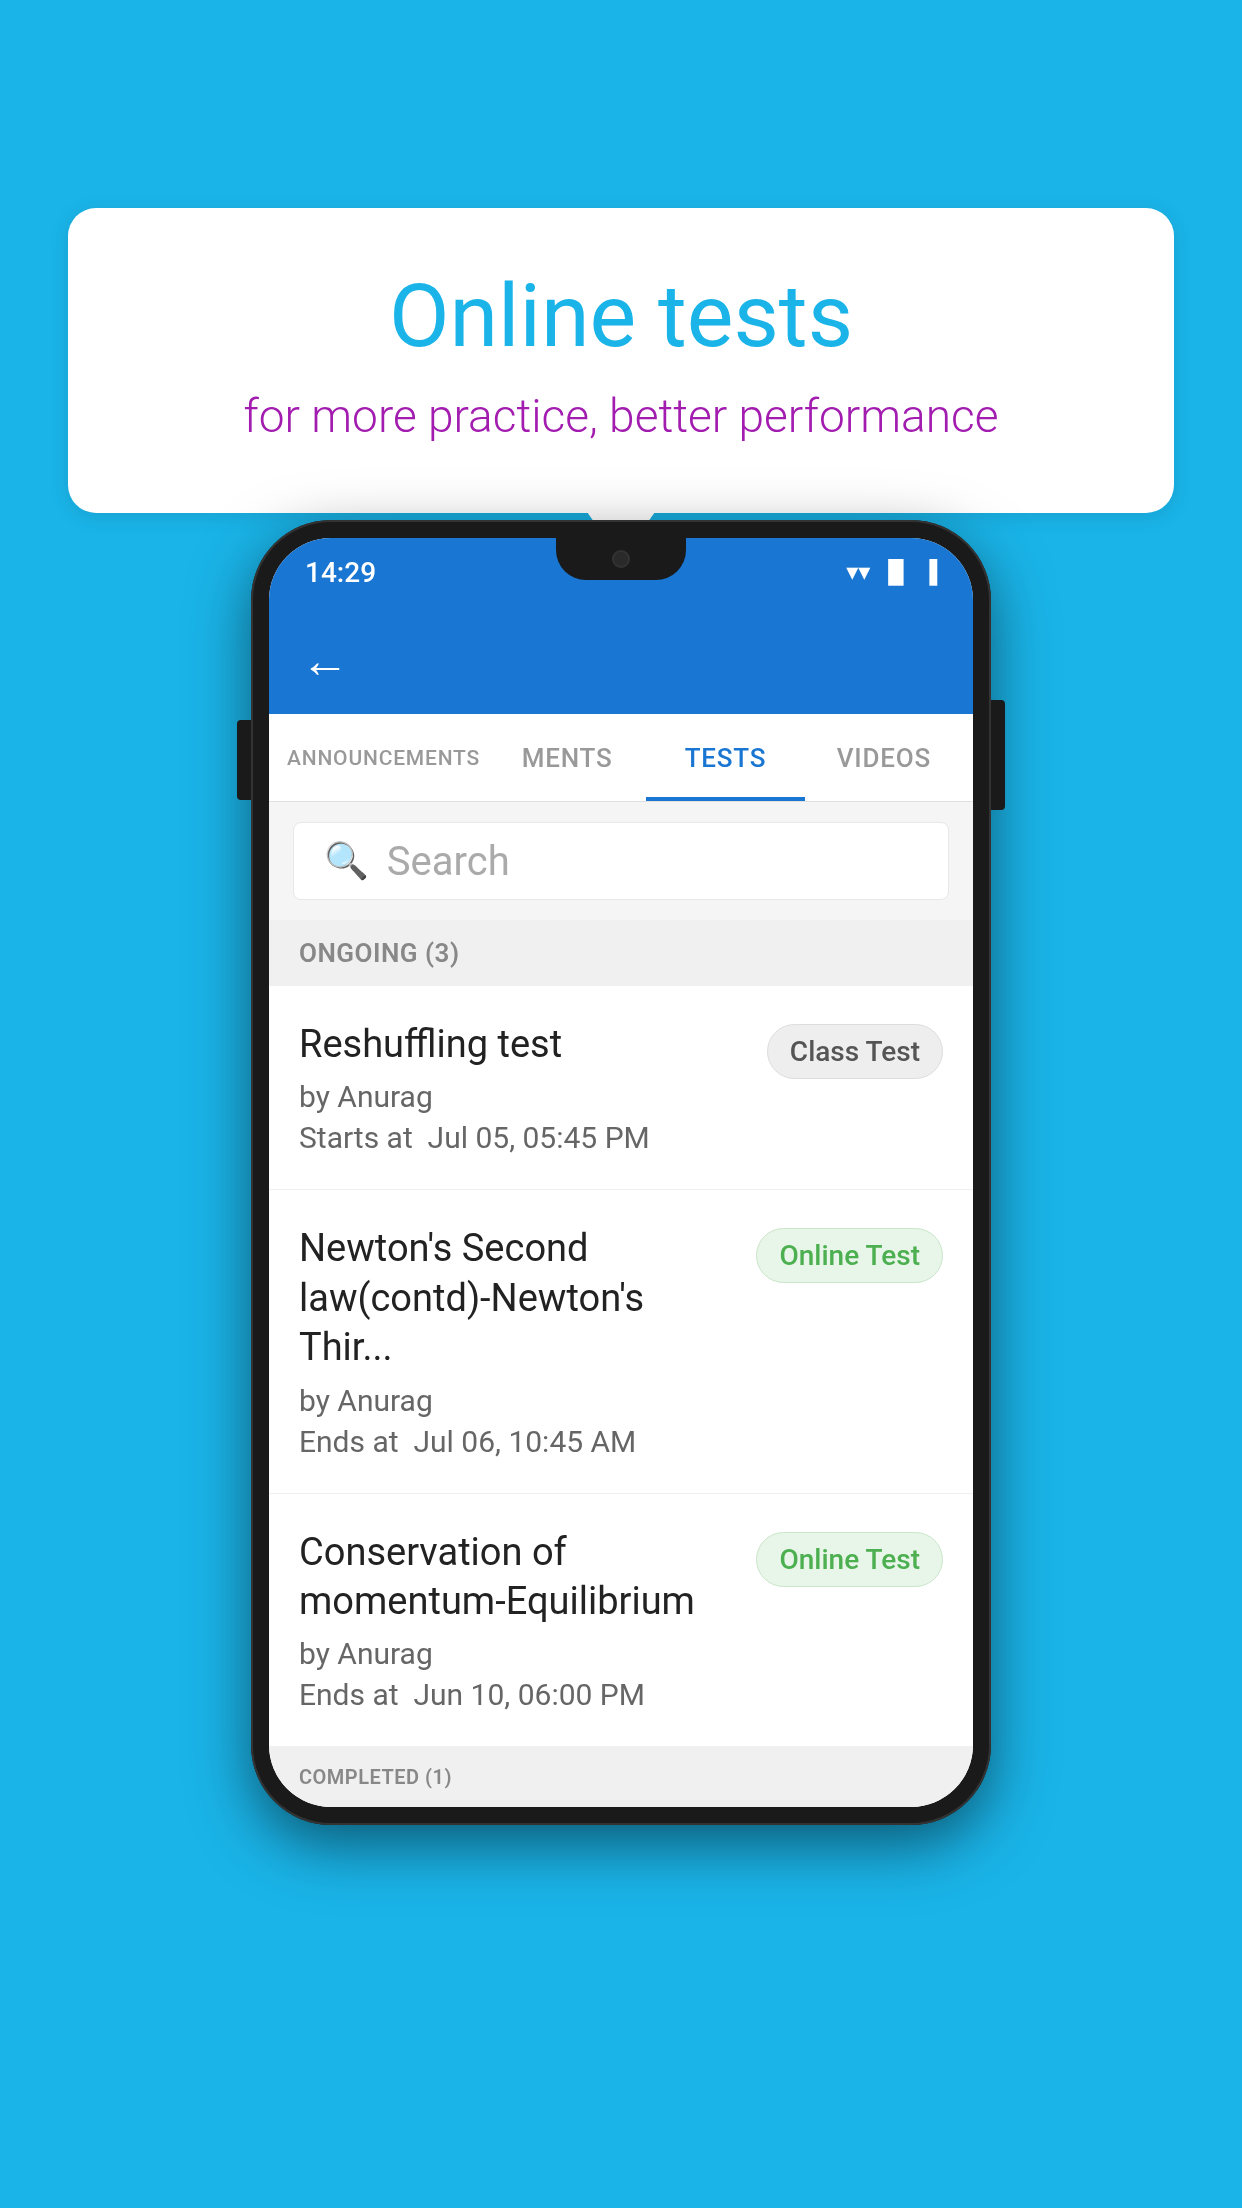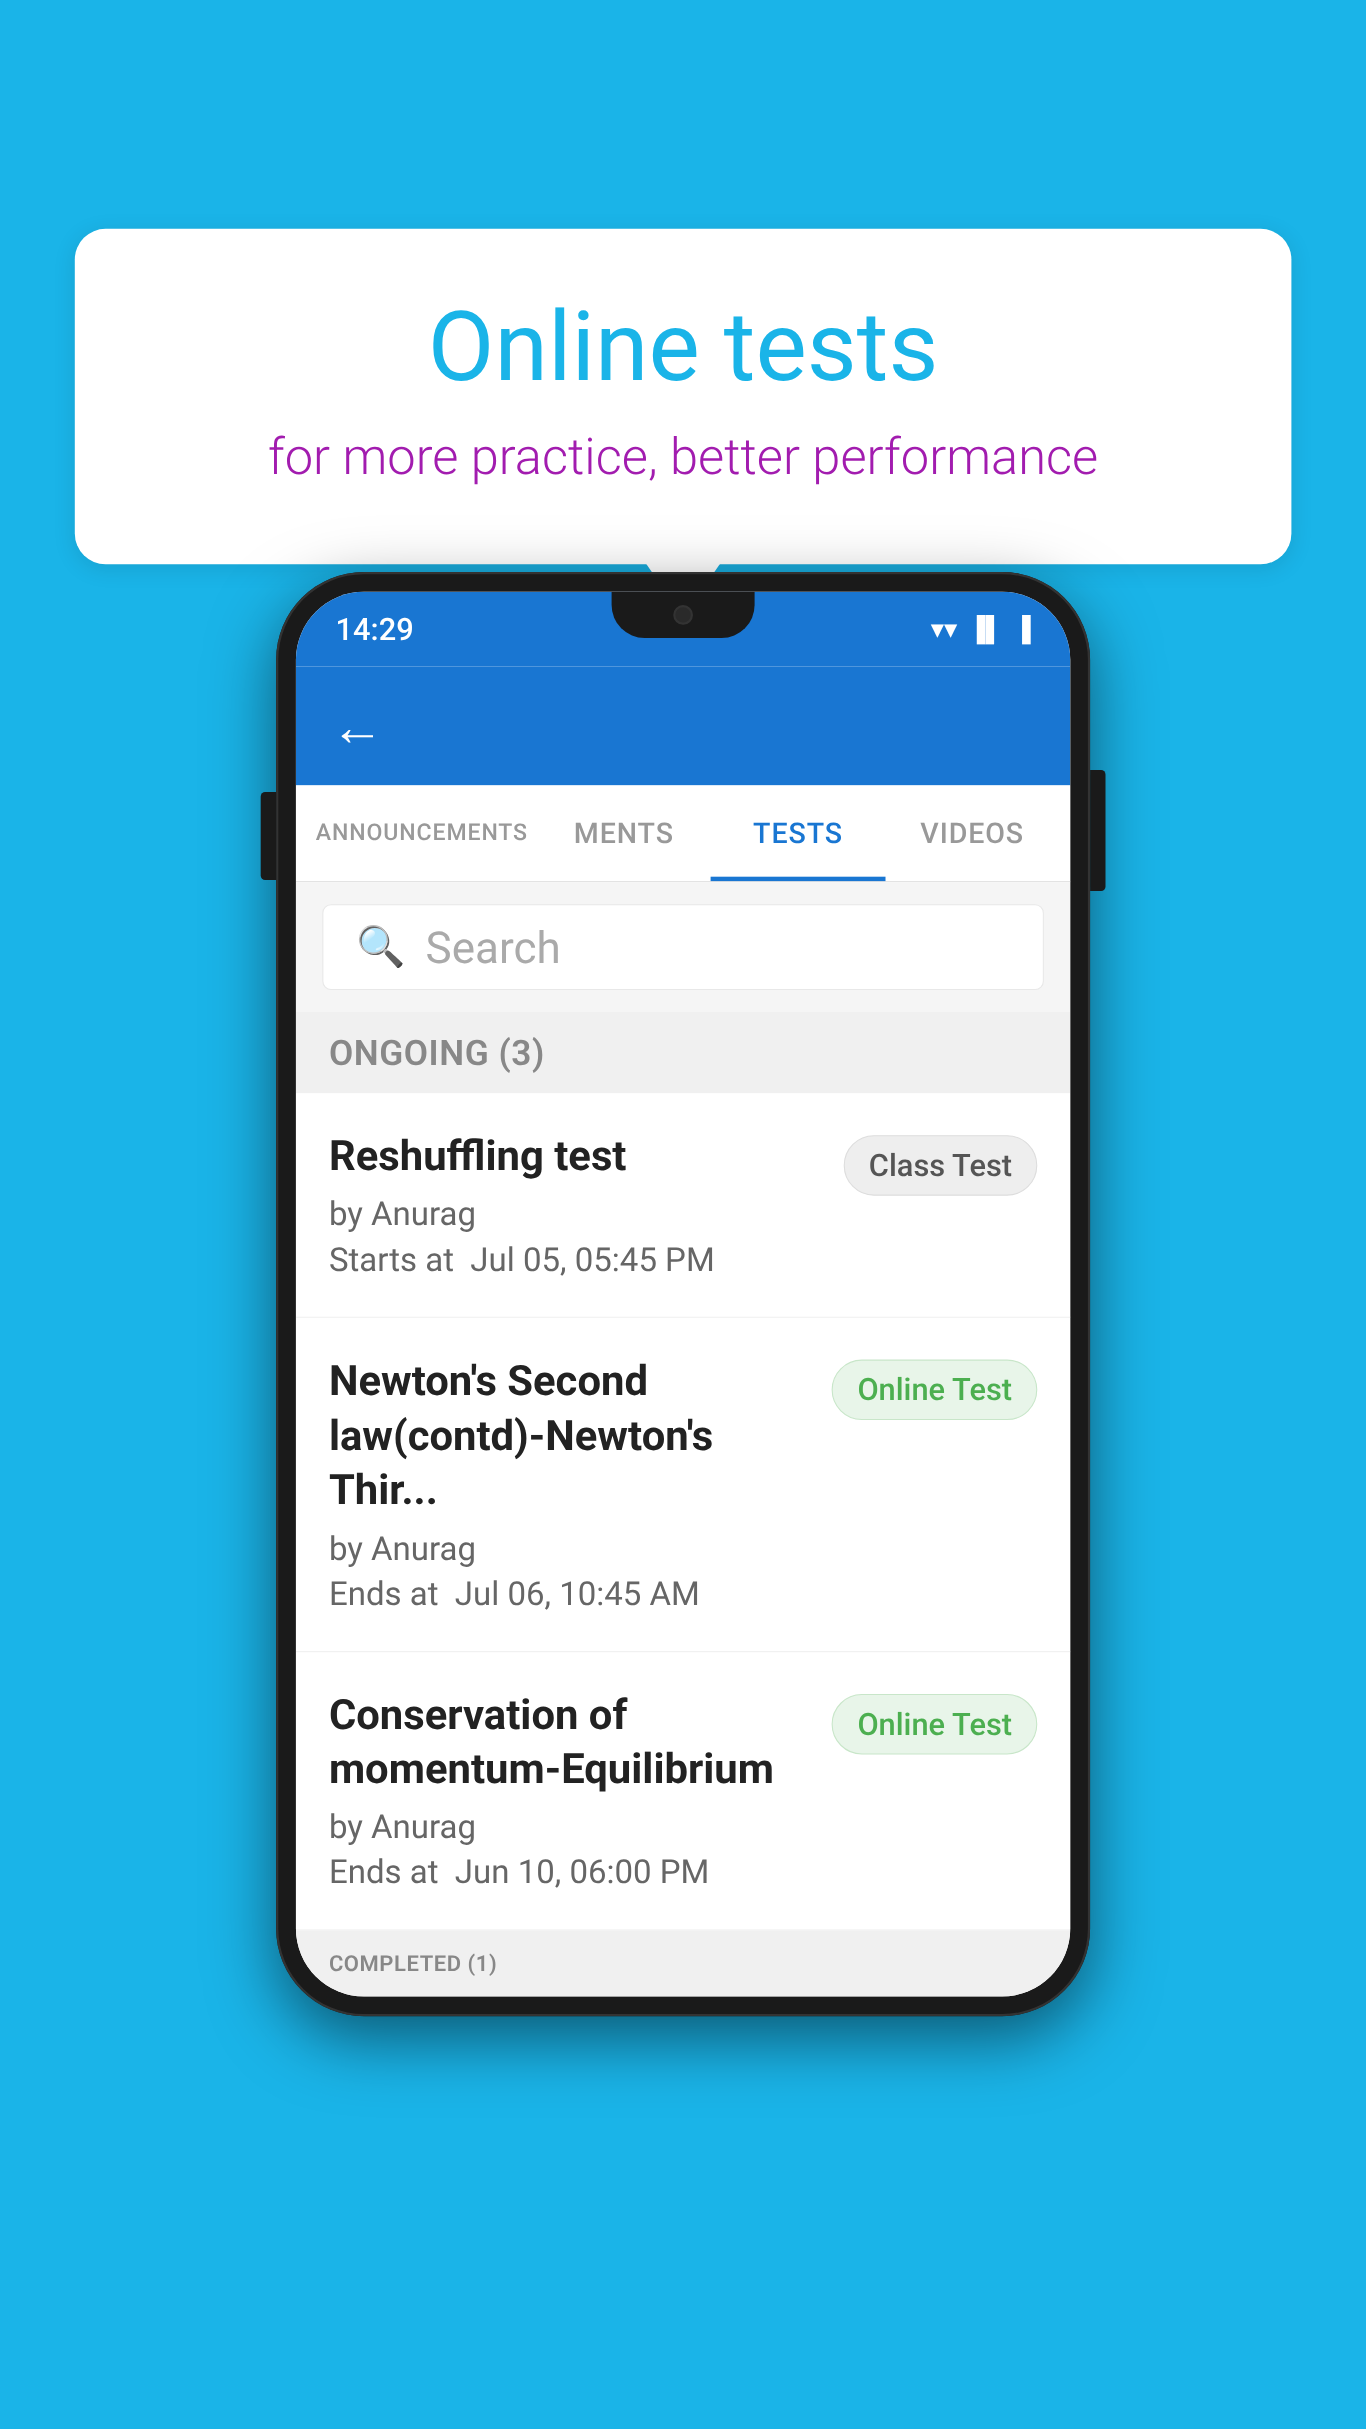--- a/index.html
+++ b/index.html
@@ -243,21 +243,21 @@
 
     .search-text {
       font-size: 40px;
       color: #aaa;
     }
 
     
     .section-header {
       background: #f0f0f0;
       padding: 18px 30px;
-      font-size: 32px;
+      font-size: 26px;
       font-weight: 600;
       color: #888;
       letter-spacing: 0.5px;
     }
 
     
     .test-list {
       background: white;
     }
 
@@ -269,21 +269,21 @@
       justify-content: space-between;
       gap: 20px;
     }
 
     .test-info {
       flex: 1;
     }
 
     .test-name {
       font-size: 38px;
-      font-weight: 700;
+      font-weight: 400;
       color: #222;
       line-height: 1.3;
       margin-bottom: 10px;
     }
 
     .test-author {
       font-size: 30px;
       color: #666;
       margin-bottom: 6px;
     }

